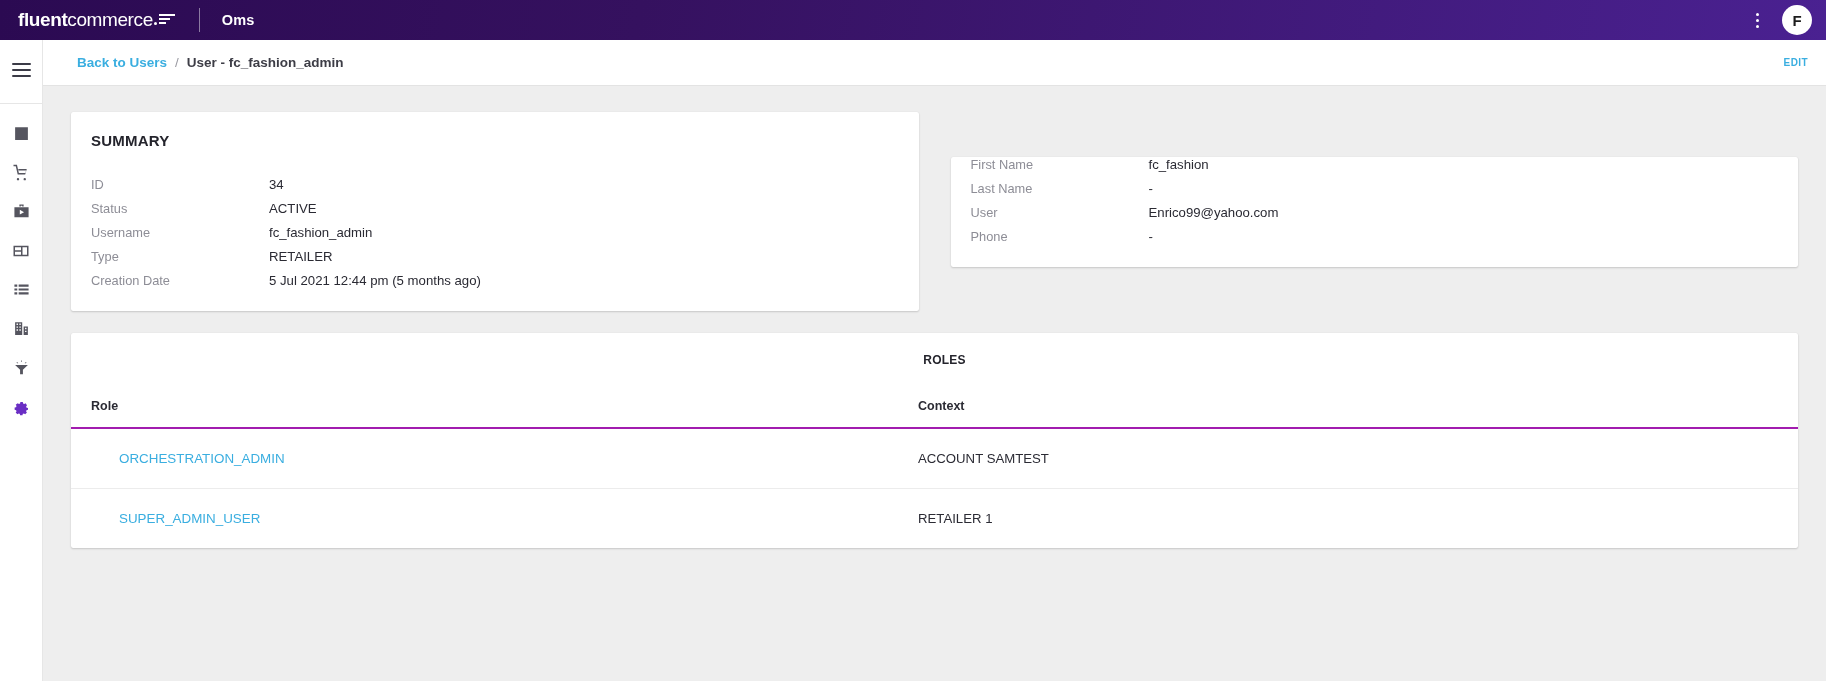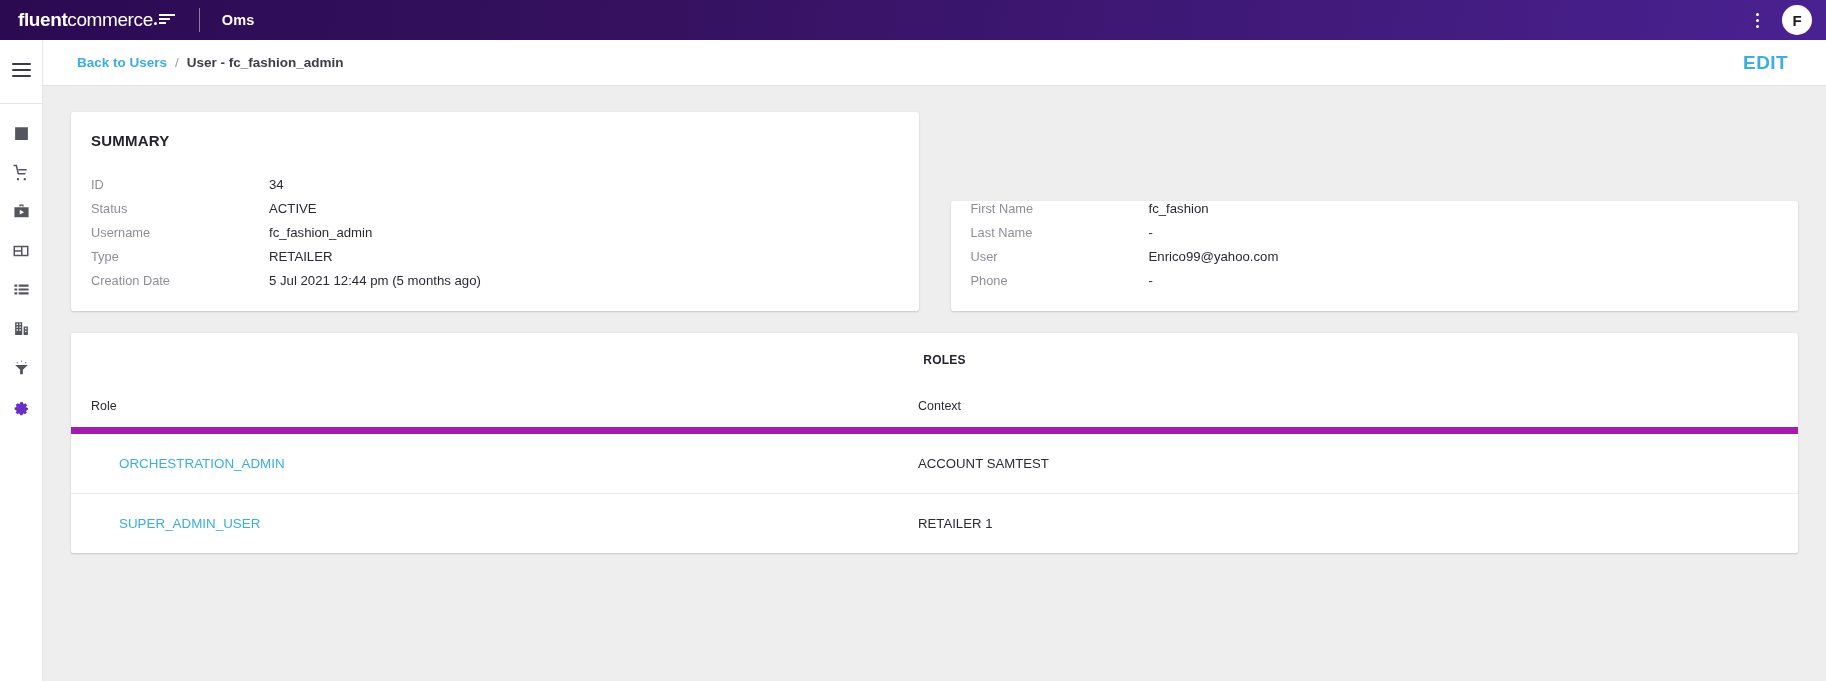--- a/index.html
+++ b/index.html
@@ -54,34 +54,34 @@
   .rail-item { width:43px; height:39px; display:flex; align-items:center; justify-content:center;
     cursor:pointer; }
   .rail-item svg { display:block; }
   .ic { fill:#55555f; }
   .ic-active { fill:#6a2ec4; }
 
   
   .crumbbar {
     position:absolute; top:40px; left:43px; width:1783px; height:46px;
     background:#fff; border-bottom:1px solid #e3e3e3;
-    display:flex; align-items:center; padding: 0 38px 0 34px;
+    display:flex; align-items:center; padding: 0 18px 0 34px;
   }
   .crumb-link { color:#3aaee0; font-size:13.5px; font-weight:700; cursor:pointer; }
   .crumb-sep { color:#9a9aa2; font-size:13.5px; margin: 0 8px; }
   .crumb-current { color:#3d3d46; font-size:13.5px; font-weight:700; }
-  .edit-btn { margin-left:auto; color:#3aaee0; font-size:19px; font-weight:700;
+  .edit-btn { margin-left:auto; color:#3aaee0; font-size:10px; font-weight:700;
     letter-spacing:.4px; cursor:pointer; }
 
   
   .content {
     position:absolute; top:86px; left:43px; width:1783px; height:595px;
     background:#eeeeee; padding: 26px 28px 0 28px; overflow:hidden;
   }
-  .row { display:flex; gap: 32px; align-items:flex-end; }
+  .row { display:flex; gap: 32px; align-items:center; }
   .card {
     background:#fff; border-radius:2px;
     box-shadow: 0 1px 2px rgba(0,0,0,.16), 0 0 1px rgba(0,0,0,.10);
   }
   .card-half { flex: 1 1 0; min-width:0; }
   .card-title {
     font-size:15px; font-weight:700; color:#24242c; letter-spacing:.2px;
     padding: 20px 0 14px 20px;
   }
   .kv { display:flex; align-items:flex-start; padding: 0 20px 0 20px; }
@@ -90,22 +90,22 @@
   .kv-val { color:#2a2a33; font-size:13.2px; line-height:16px; }
   .summary-body { padding-bottom: 22px; margin-top: 14px; }
   .details-body { padding-bottom: 22px; }
 
   
   .roles-card { margin-top: 22px; width: 100%; }
   .roles-title { font-size:12px; font-weight:700; color:#24242c; letter-spacing:.2px;
     padding: 20px 0 0 20px; text-align: center; }
   .tbl { width:100%; border-collapse: collapse; margin-top: 22px; }
   .tbl th {
-    text-align:left; font-size:12.5px; font-weight:400; color:#2b2b34;
-    padding: 10px 10px 14px 20px; border-bottom:7px solid #a21caf;
+    text-align:left; font-size:12.5px; font-weight:700; color:#2b2b34;
+    padding: 10px 10px 14px 20px; border-bottom:2px solid #a21caf;
   }
   .tbl th.col-ctx, .tbl td.col-ctx { padding-left: 0; width: 880px; }
   .tbl td {
     padding: 22px 10px 22px 20px; border-bottom:1px solid #ececec;
     font-size:13.2px; color:#2b2b34;
   }
   .tbl tr:last-child td { border-bottom: none; }
   .role-link { color:#3aaee0; font-size:13.4px; cursor:pointer;margin-left:28px; }
 </style>
 </head>

